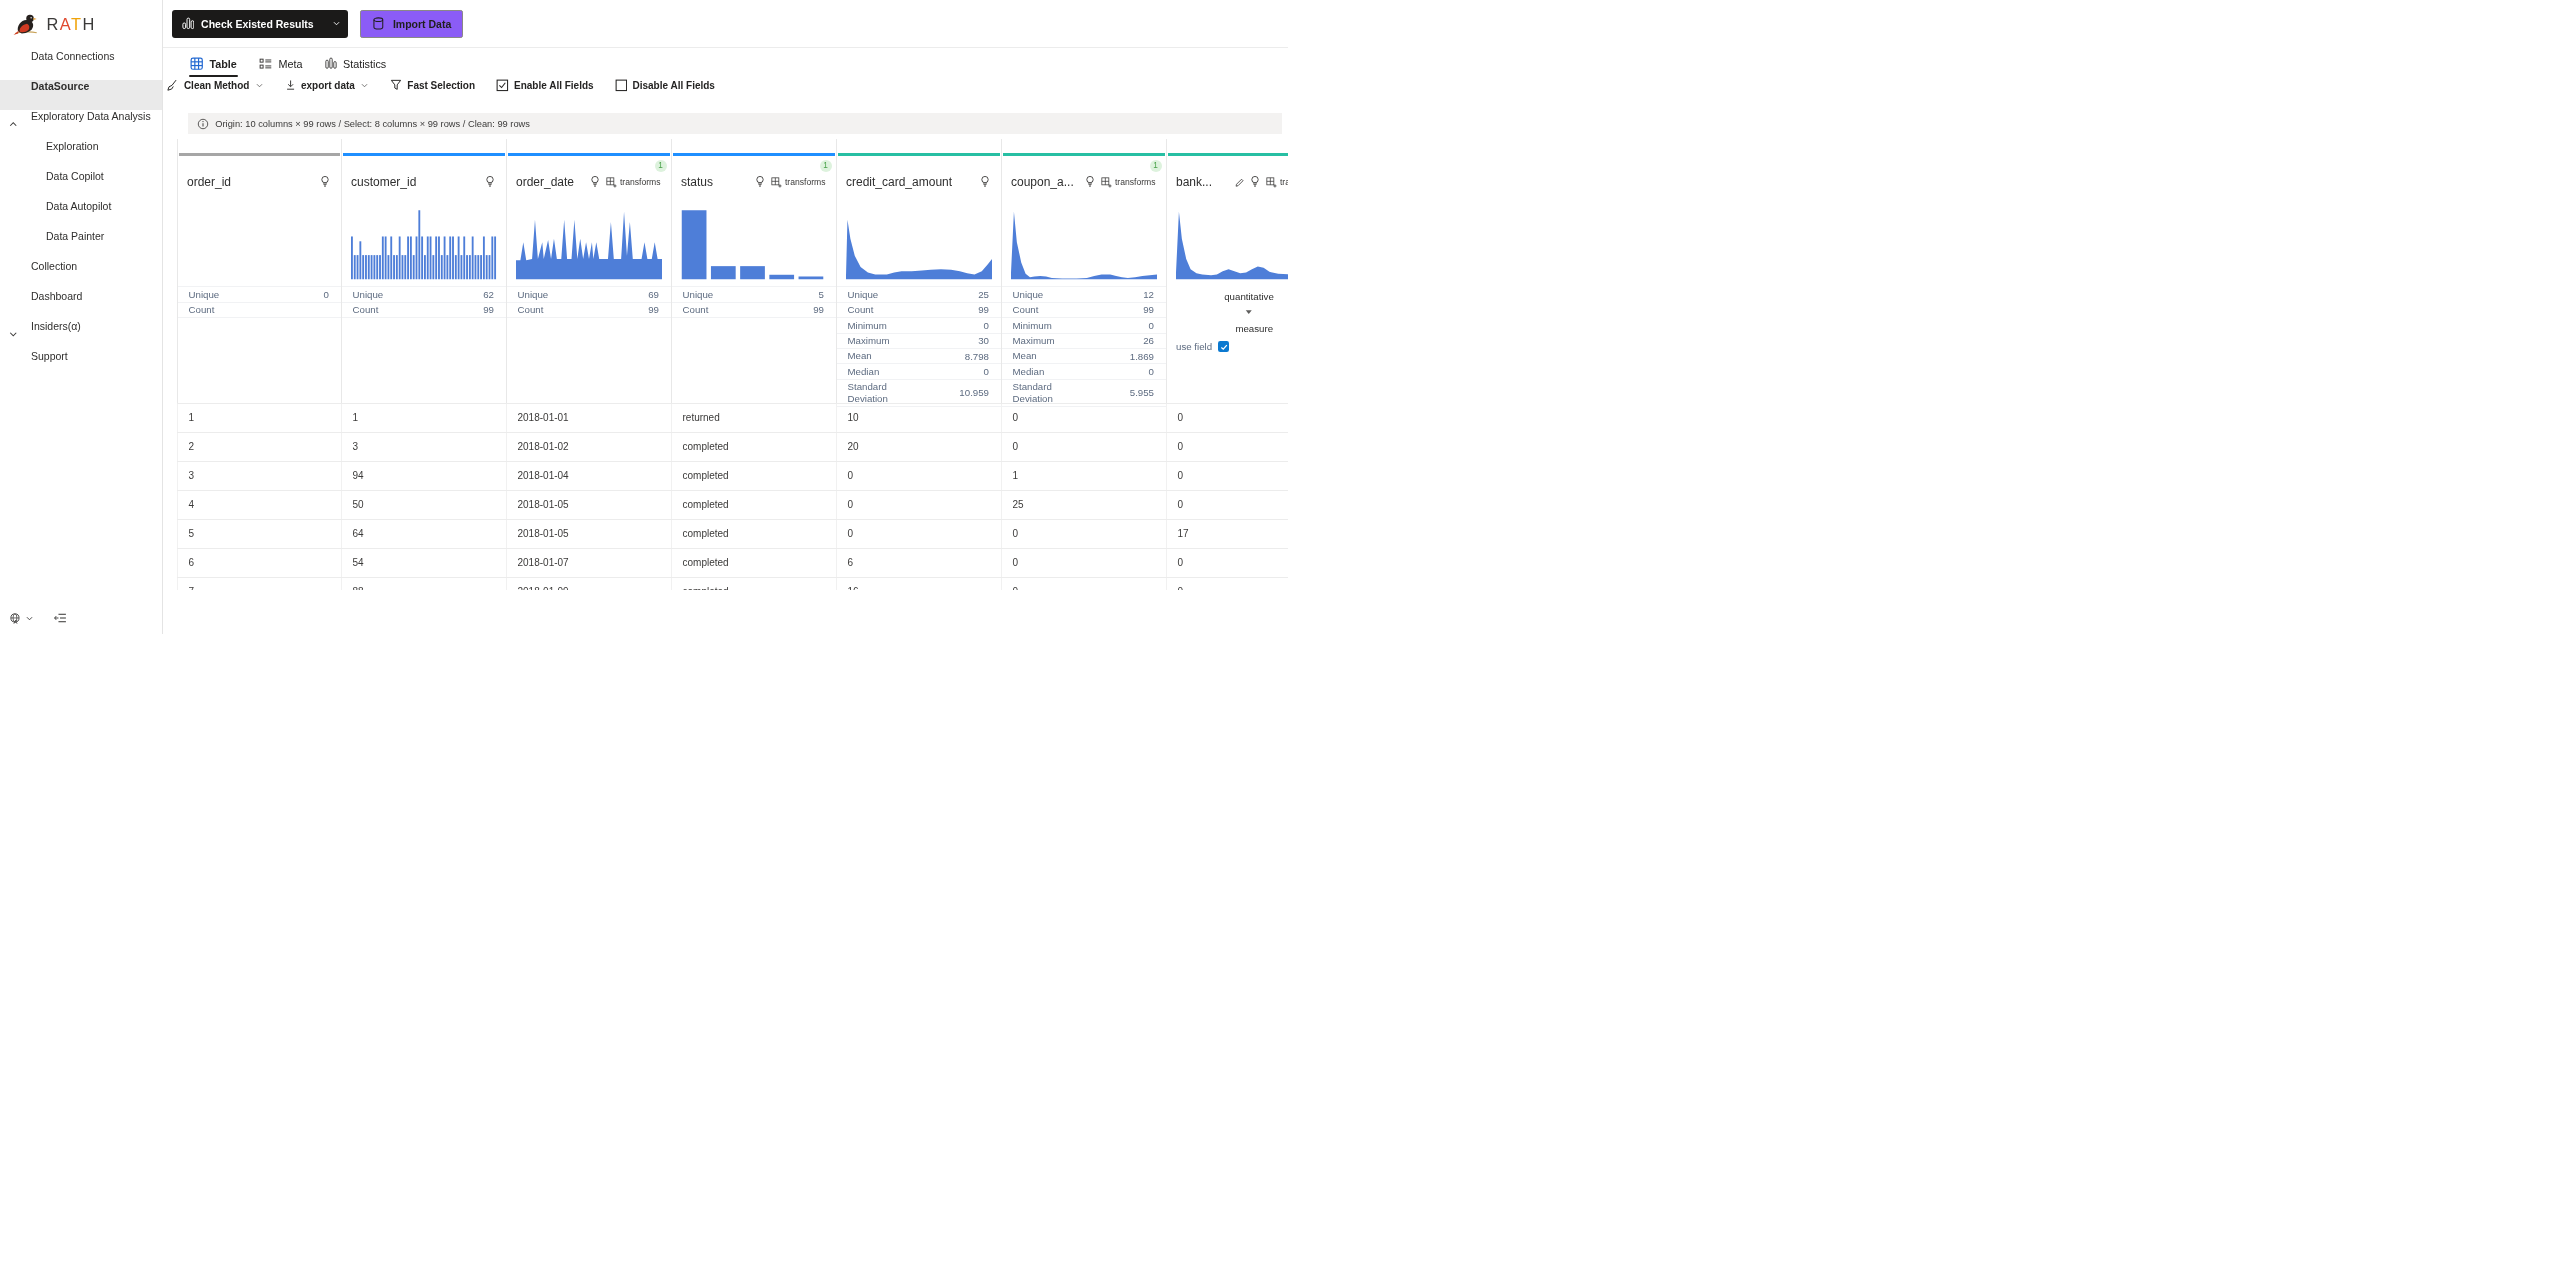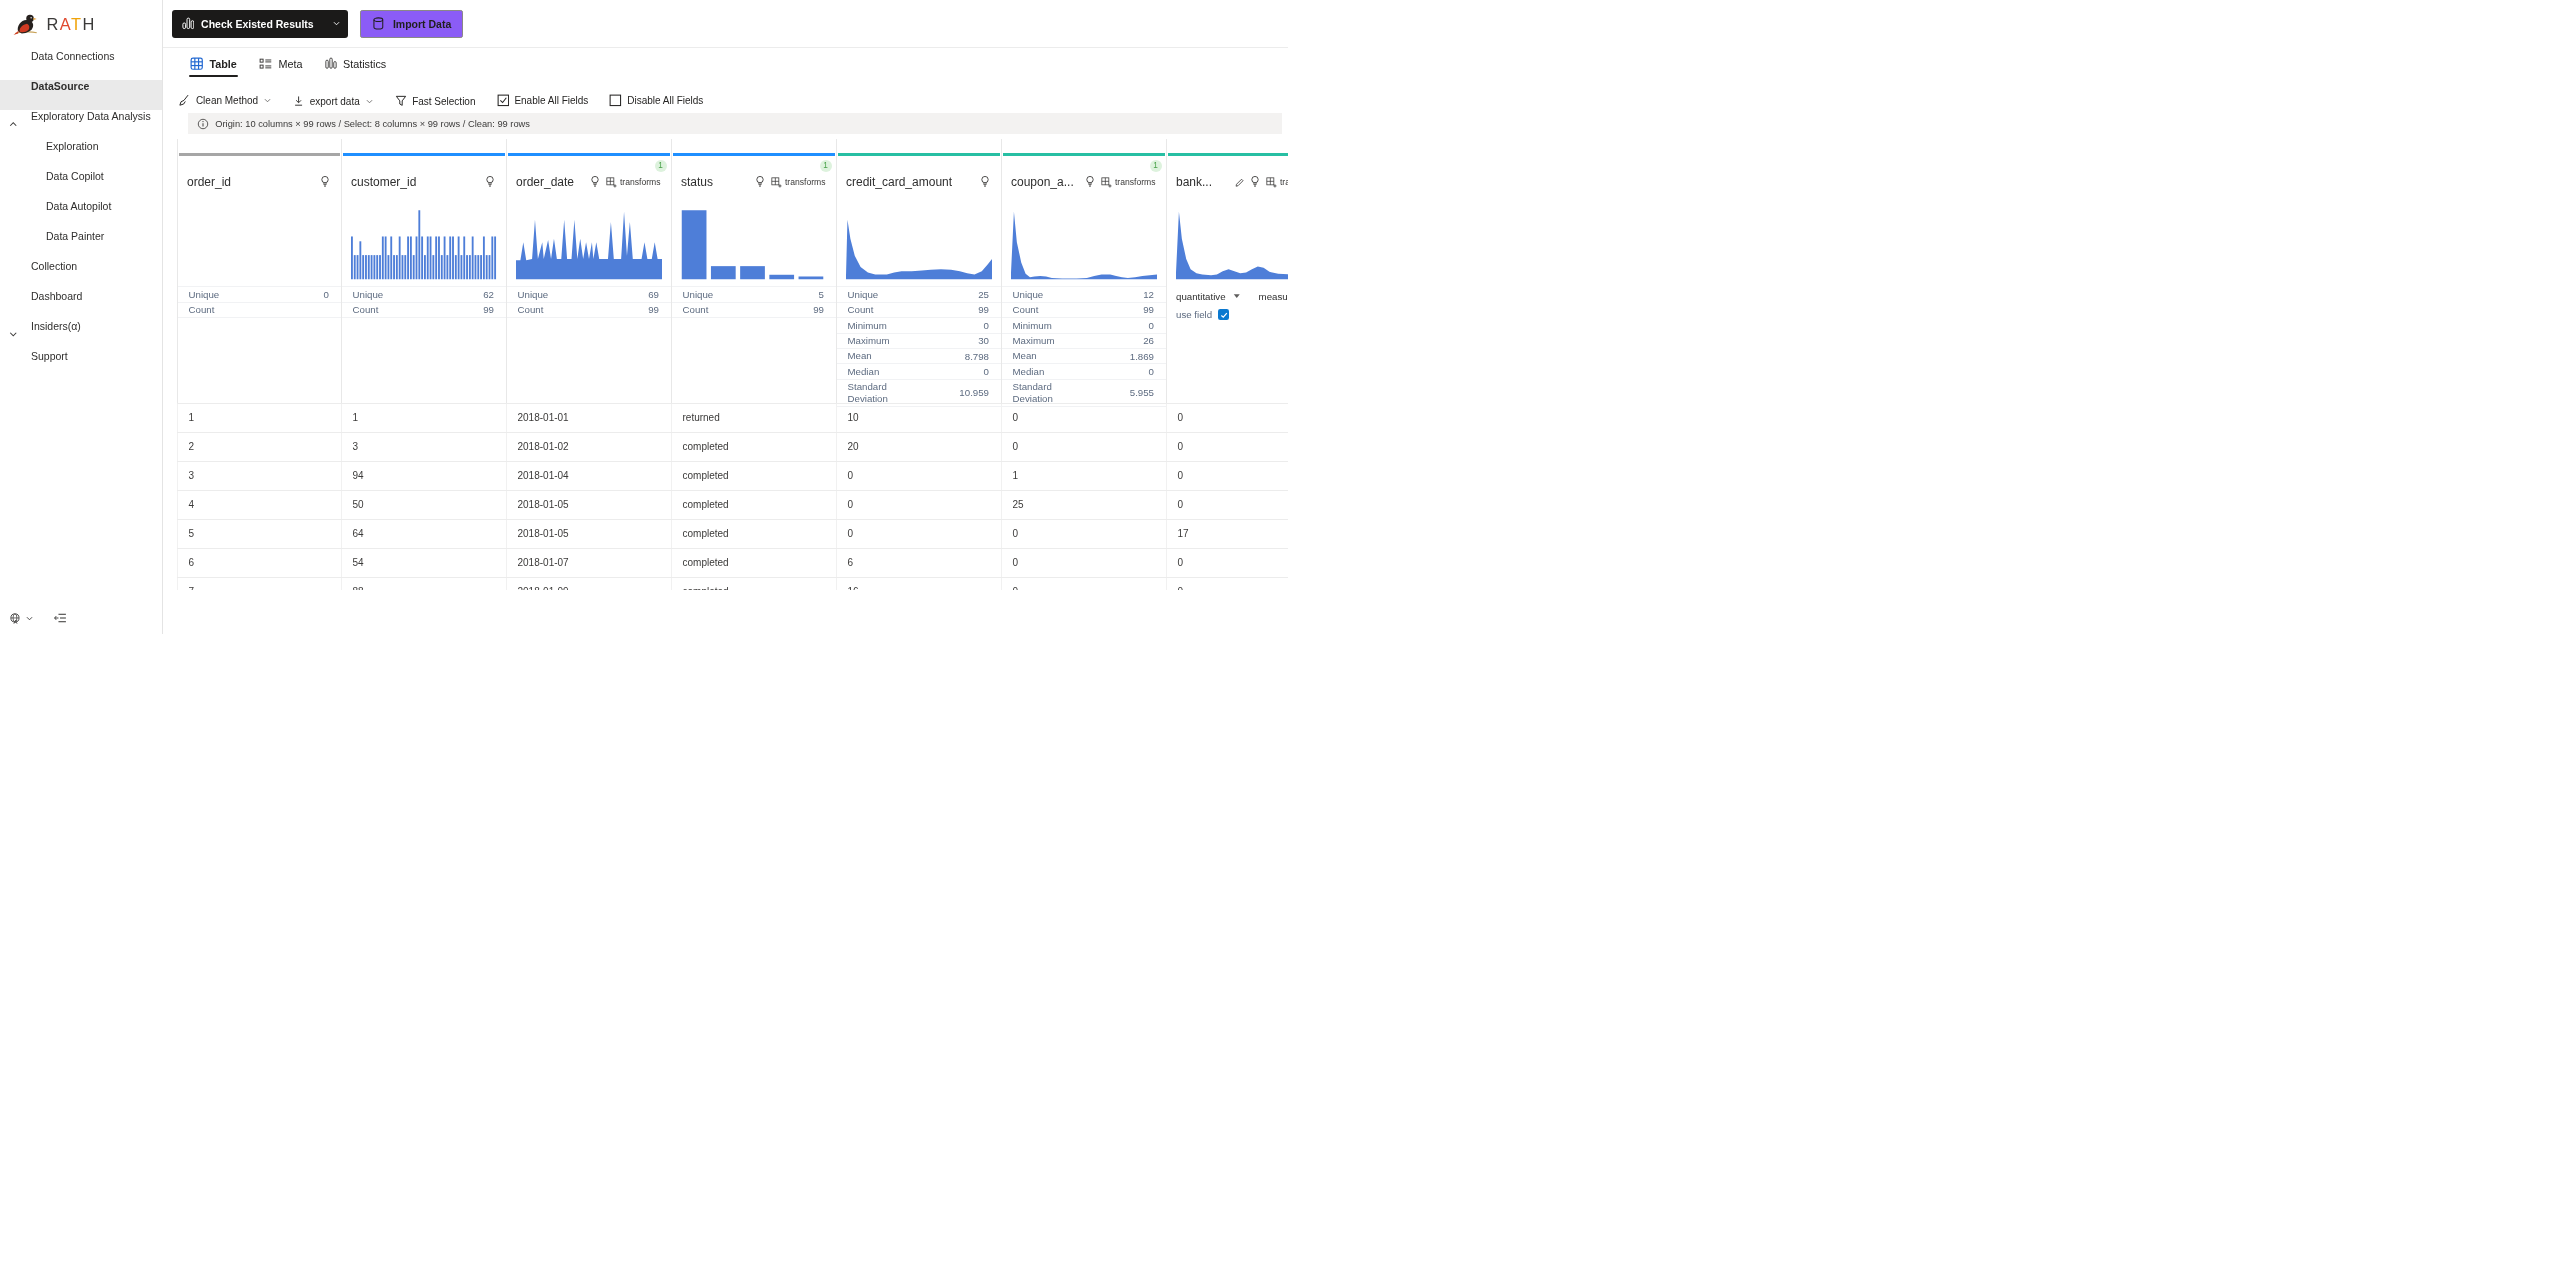--- a/index.html
+++ b/index.html
@@ -25,21 +25,21 @@
   .btn-split .bs-main { display:flex; align-items:center; gap:6.7px; padding:0 9.7px; font-size:10.5px; font-weight:700; }
   .btn-split .bs-div { width:0.7px; background:rgba(255,255,255,.55); margin:3.7px 0; }
   .btn-split .bs-caret { width:24px; display:flex; align-items:center; justify-content:center; }
   .btn-outline { display:flex; align-items:center; gap:8px; height:28px; padding:0 11.2px; border:0.7px solid #8a8886; border-radius:2.2px; background:#8b5cf6; font-size:10.5px; font-weight:700; color:#201f1e; cursor:pointer; }
 
   .tabs { height:31px; display:flex; align-items:center; gap:22.4px; padding-left:27px; }
   .tab { height:100%; display:flex; align-items:center; gap:6px; font-size:10.8px; color:#252423; position:relative; cursor:pointer; }
   .tab.active { font-weight:700; }
   .tab.active::after { content:""; position:absolute; left:-1.5px; right:-1.5px; bottom:2.2px; height:2.2px; background:#201f1e; border-radius:1.5px; }
 
-  .toolbar { height:28px; display:flex; align-items:flex-end; gap:21px; padding-left:15px; }
+  .toolbar { height:28px; display:flex; align-items:flex-start; gap:21px; padding-left:3px;font-weight:bold; }
   .tool { display:flex; align-items:center; gap:5.2px; font-size:10px; color:#252423; cursor:pointer; }
 
   .infobar { margin:6px 6px 0 25.4px; height:21px; background:#f3f2f1; display:flex; align-items:center; gap:6.7px; padding:0 8.2px; font-size:9.3px; color:#3b3a39; }
 
   
   .table-wrap { margin:4.5px 0 0 14px; height:451px; overflow:hidden; position:relative; }
   .cols, .row { display:flex; width:max-content; }
   .col { width:165px; flex:0 0 165px; height:264px; border-right:0.7px solid #e8e8e8; background:#fff; }
   .col:first-child { border-left:0.7px solid #e8e8e8; }
   .col-spacer { height:14px; }
@@ -49,21 +49,21 @@
   .head-icons { display:flex; align-items:center; gap:4.5px; margin-left:auto; padding-right:1.5px; }
   .tf-group { display:flex; align-items:center; gap:3px; font-size:8.6px; color:#3b3a39; white-space:nowrap; }
   .badge { position:absolute; top:3.7px; right:4.5px; width:12px; height:12px; border-radius:50%; font-size:8.2px; line-height:12px; text-align:center; }
   .col-chart { height:72px; padding:0 9px; }
   .col-chart svg { display:block; width:100%; height:72px; }
   .col-stats { padding-top:6px; }
   .stat { display:flex; justify-content:space-between; align-items:center; padding:1.5px 12px 1.5px 10.5px; min-height:14px; border-top:0.7px solid #f1f2f4; font-size:9.7px; color:#5d6b80; }
   .stat:last-child { border-bottom:0.7px solid #f1f2f4; }
   .stat .lbl { max-width:60px; line-height:1.18; }
   .field-editor { padding:10.5px 9px 0; display:flex; flex-direction:column; gap:7.5px; font-size:9.7px; }
-  .fe-row1 { display:flex; align-items:center; gap:7.5px; color:#2f2f2f; }
+  .fe-row1 { display:flex; align-items:center; gap:7.5px; color:#2f2f2f;flex-direction:column; }
   .fe-measure { margin-left:10.5px; }
   .fe-row2 { display:flex; align-items:center; gap:6px; color:#5d6b80; }
   .cbx { width:11.2px; height:11.2px; border-radius:2.2px; display:inline-flex; align-items:center; justify-content:center; }
 
   .rows .row { border-top:0.7px solid #ececec; }
   .cell { width:165px; flex:0 0 165px; height:28px; line-height:28px; padding:0 10.5px; font-size:10px; color:#3b3a39; border-right:0.7px solid #f1f1f1; white-space:nowrap; overflow:hidden; }
   .cell:first-child { border-left:0.7px solid #f1f1f1; }
   svg { flex:none; }
 </style>
 </head>

